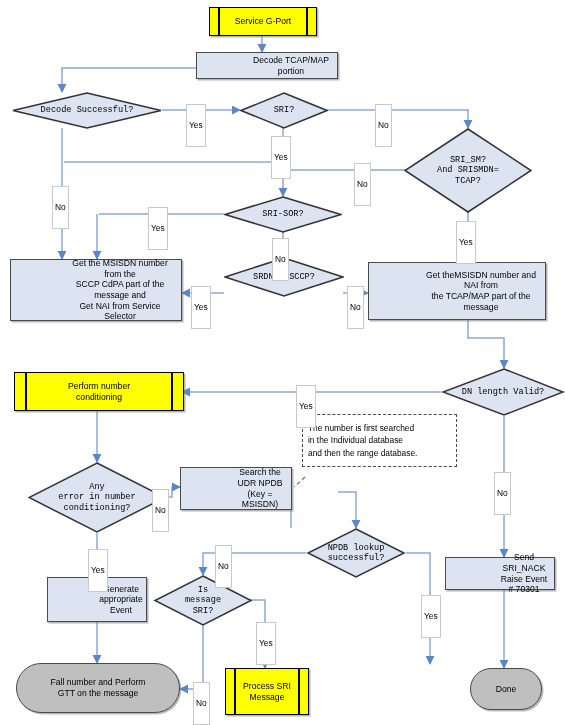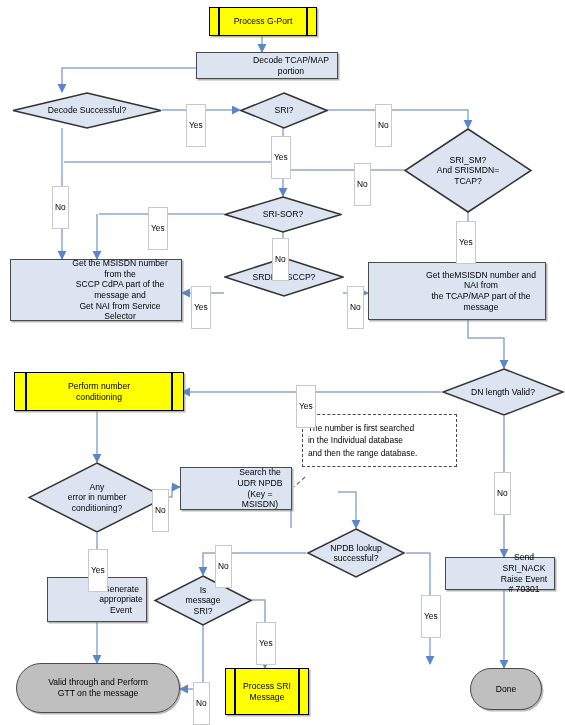--- a/index.html
+++ b/index.html
@@ -9,21 +9,21 @@
   .node{position:absolute;box-sizing:border-box;display:flex;align-items:center;justify-content:center;text-align:center;color:#000;}
   .proc{background:#dce4f2;border:1.6px solid #4a4a4a;box-shadow:1.5px 1.5px 0 rgba(120,120,120,.55);padding-left:48px;}
   .proc .txt{font-size:8.6px;line-height:10.6px;padding:0 4px;}
   .pdp{background:#ffff00;border:1.6px solid #000;box-shadow:1.5px 1.5px 0 rgba(120,120,120,.55);position:absolute;}
   .pdp .bar{position:absolute;top:0;bottom:0;width:1.6px;background:#000;}
   .pdp .txt{font-size:8.6px;line-height:11px;padding:0 12px;width:100%;box-sizing:border-box;}
   .term{background:#bfbfbf;border:1.6px solid #4a4a4a;border-radius:999px;box-shadow:1.5px 1.5px 0 rgba(120,120,120,.5);}
   .term .txt{font-size:8.6px;line-height:10.6px;padding:0 6px;}
   .dia{position:absolute;}
   .dia svg{position:absolute;left:0;top:0;}
-  .dia .txt{position:absolute;left:0;top:0;right:0;bottom:0;display:flex;align-items:center;justify-content:center;text-align:center;font-size:8.6px;line-height:10.4px;color:#000;}
+  .dia .txt{position:absolute;left:0;top:0;right:0;bottom:0;display:flex;align-items:center;justify-content:center;text-align:center;font-size:8.6px;line-height:10.4px;color:#000;font-family:Liberation Mono, monospace;}
   .note{position:absolute;background:#fff;border:1.6px dashed #4a4a4a;box-sizing:border-box;display:flex;align-items:center;}
   .note .txt{font-size:8.4px;line-height:12.2px;padding:2px 5px;text-align:left;}
   .elabel{position:absolute;background:#fff;border:0.8px solid #c9c9c9;font-size:8.4px;line-height:9px;padding:16px 2px;color:#000;white-space:nowrap;}
 </style>
 </head>
 <body>
 
 <div id="canvas">
 
   <svg id="wires" viewBox="0 0 565 725">
@@ -93,21 +93,21 @@
     </g>
 
     <g stroke="#6f6f6f" stroke-width="1.2" fill="none" stroke-dasharray="4,3">
       <path d="M305,477 L294,487"></path>
     </g>
   </svg>
 
   <div class="pdp" style="left:209px;top:7px;width:106px;height:27px;">
     <span class="bar" style="left:8px;"></span>
     <span class="bar" style="right:8px;"></span>
-    <div class="txt" style="display:flex;align-items:center;justify-content:center;height:100%;">Process G-Port</div>
+    <div class="txt" style="display:flex;align-items:center;justify-content:center;height:100%;">Service G-Port</div>
   </div>
 
   <div class="node proc" style="left:196px;top:52px;width:142px;height:27px;">
     <div class="txt">Decode TCAP/MAP portion</div>
   </div>
 
   <div class="dia" style="left:12px;top:92px;width:150px;height:37px;">
     <svg width="150" height="37">
         <polygon points="75,1 149,18.5 75,36 1,18.5" fill="#dce4f2" stroke="#333" stroke-width="1.5"></polygon>
       </svg>
@@ -233,21 +233,21 @@
 
   <div class="node proc" style="left:445px;top:557px;width:110px;height:33px;">
     <div class="txt">
       <span>Send SRI_NACK</span><br>
       <span>Raise Event # 70301</span>
     </div>
   </div>
 
   <div class="node term" style="left:16px;top:663px;width:164px;height:50px;">
     <div class="txt">
-      <span>Valid through and Perform</span><br>
+      <span>Fall number and Perform</span><br>
       <span>GTT on the message</span>
     </div>
   </div>
 
   <div class="pdp" style="left:225px;top:668px;width:82px;height:45px;">
     <span class="bar" style="left:8px;"></span>
     <span class="bar" style="right:8px;"></span>
     <div class="txt" style="display:flex;flex-direction:column;align-items:center;justify-content:center;height:100%;padding:0 10px;">
       <span>Process SRI</span>
       <span>Message</span>

